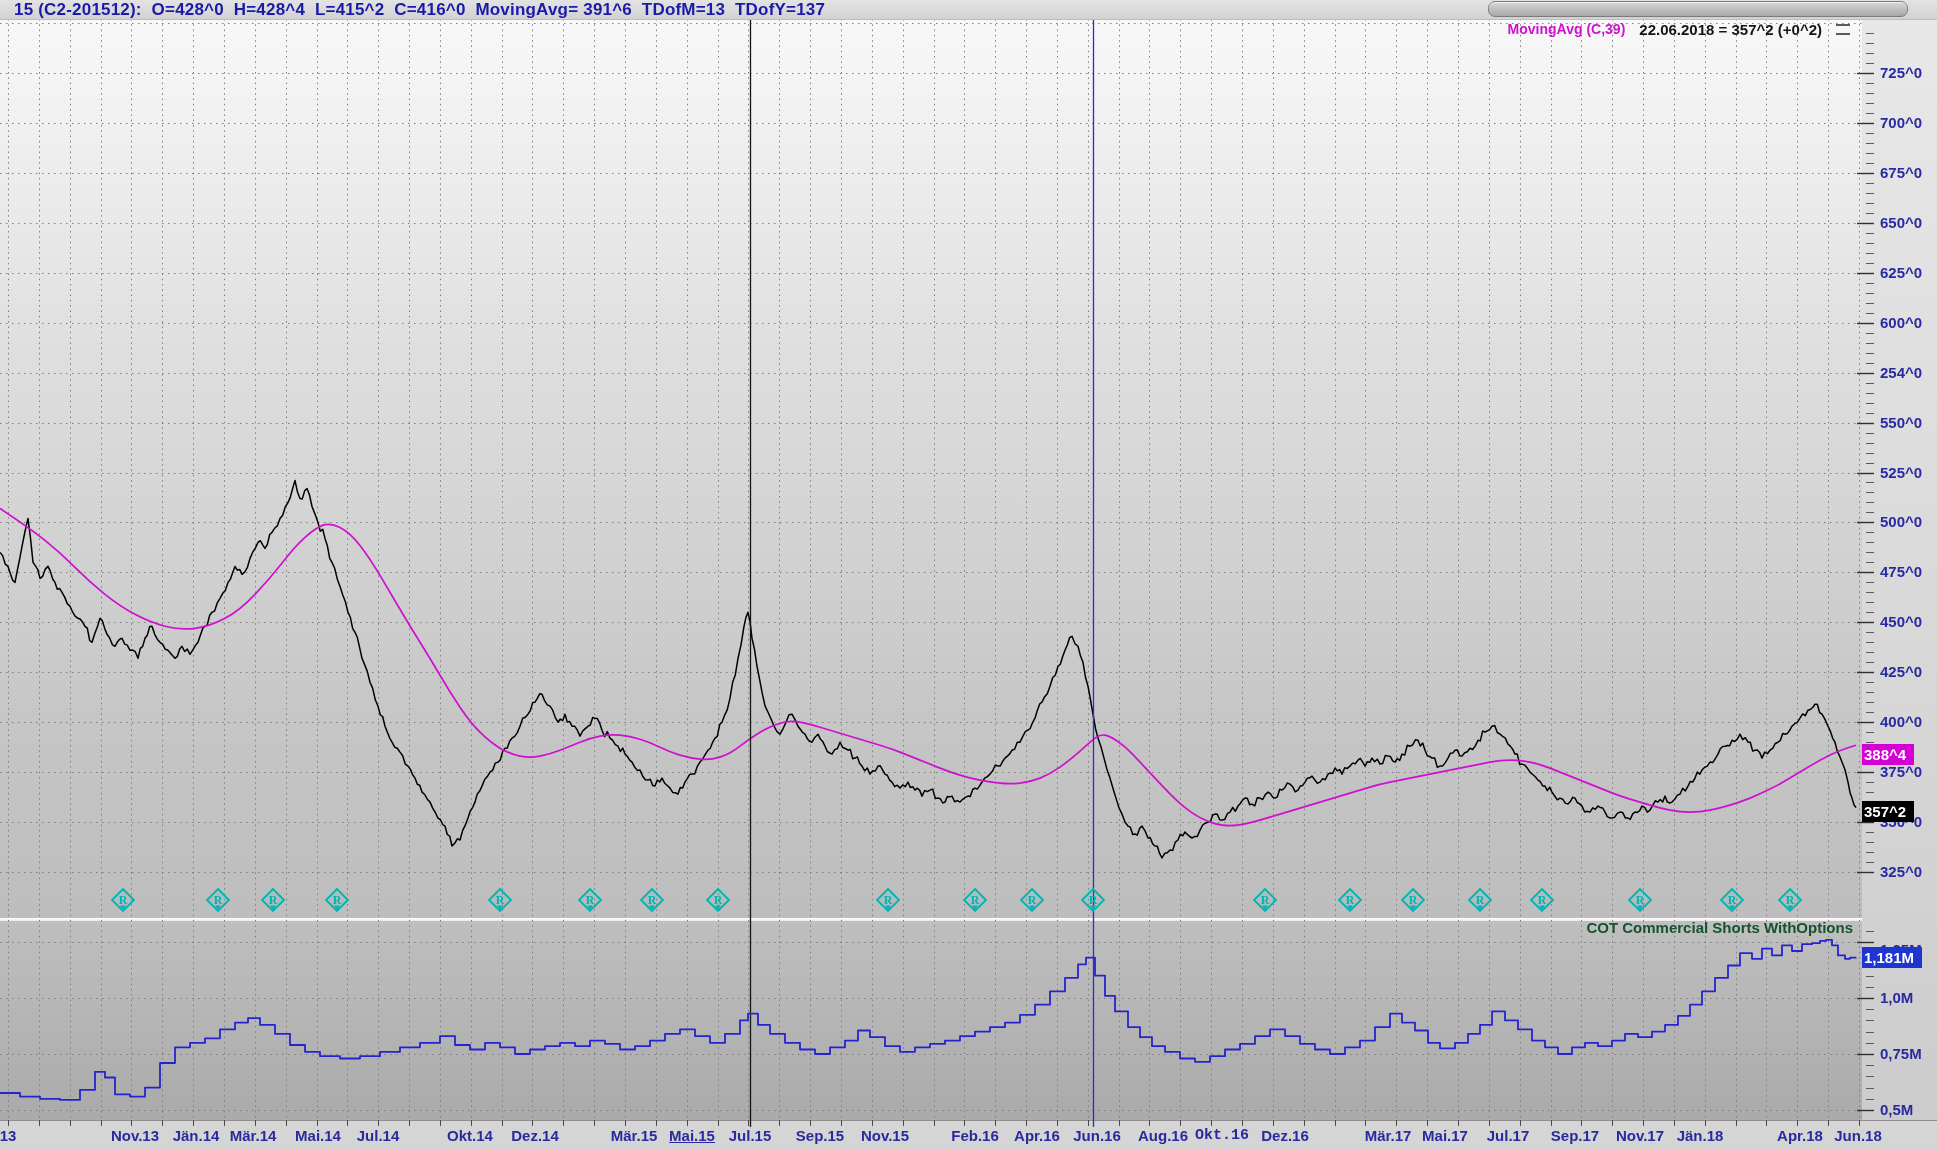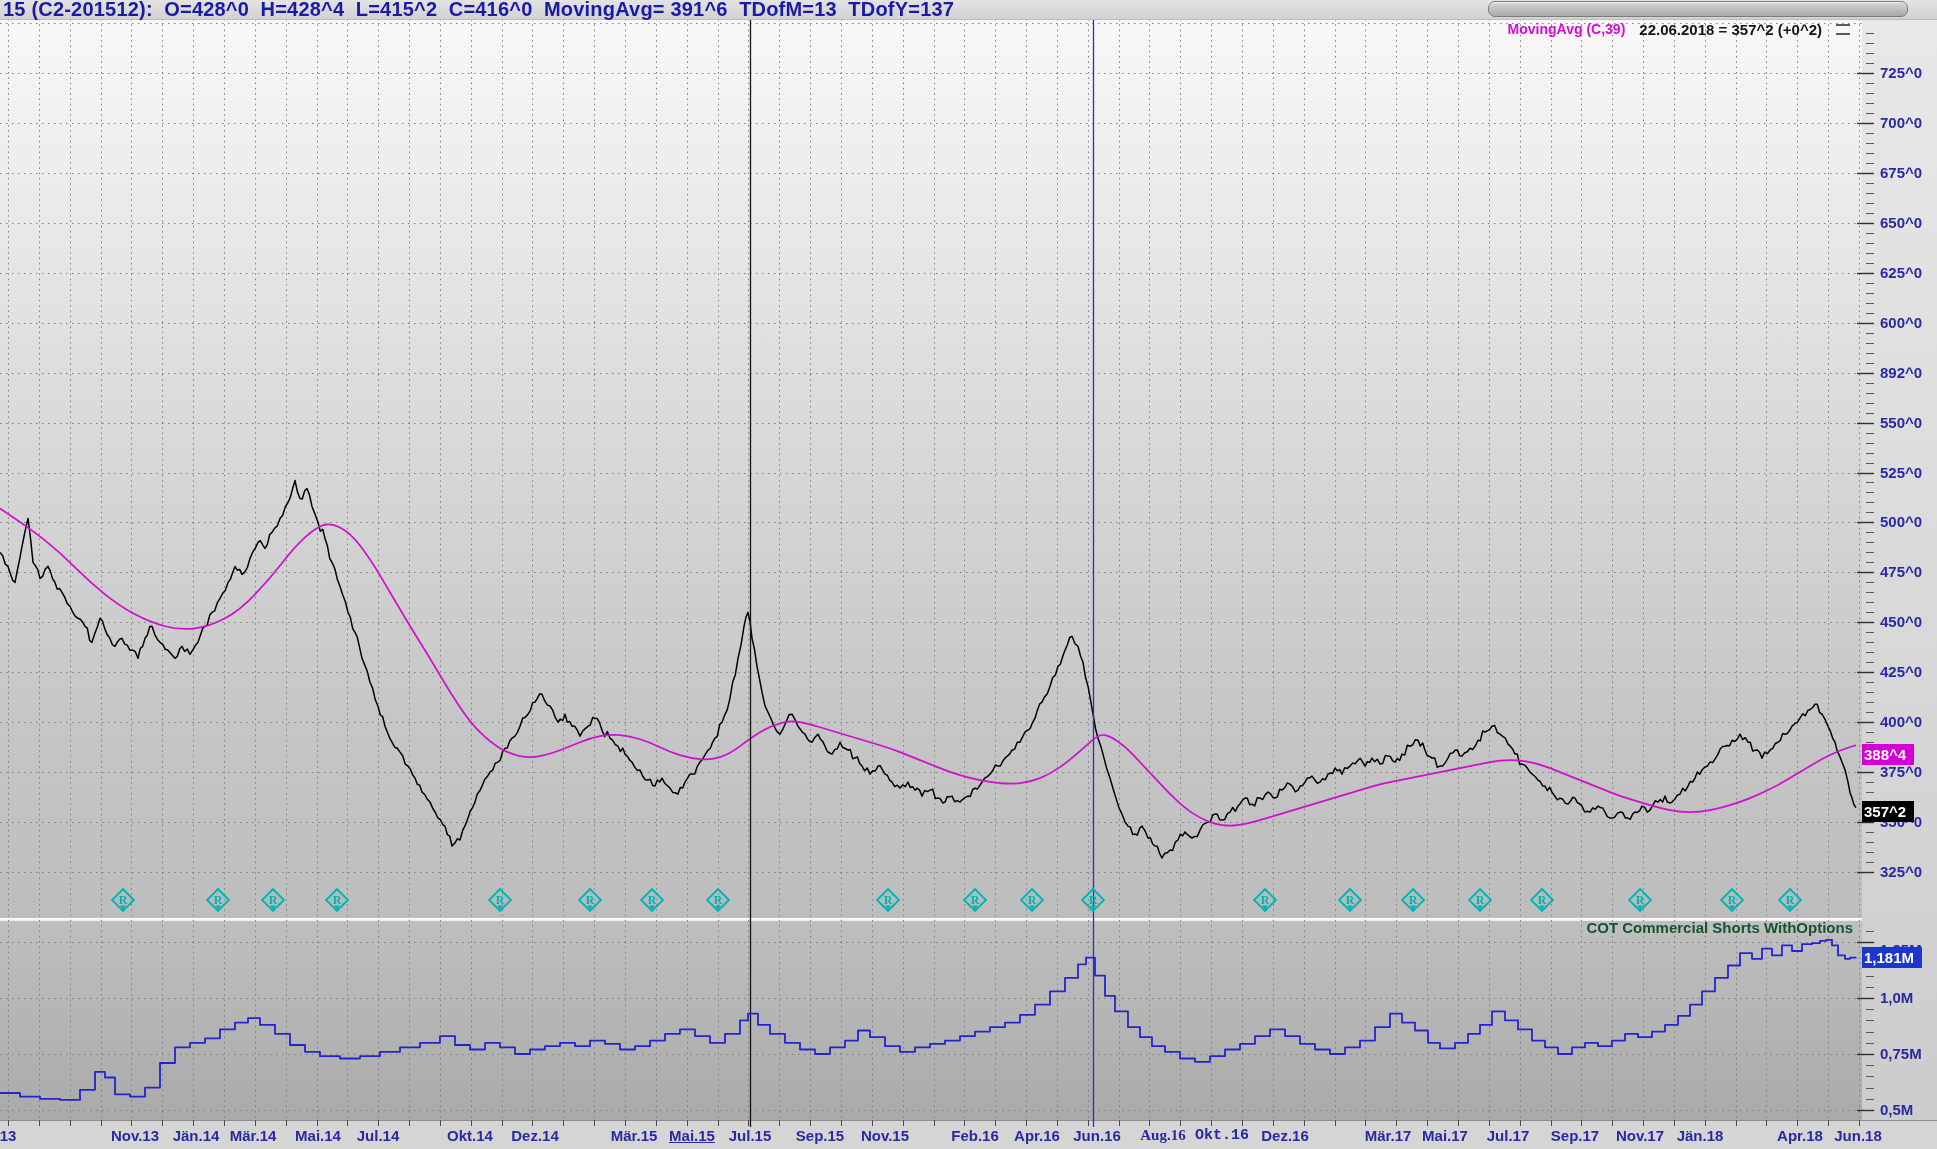--- a/index.html
+++ b/index.html
@@ -8,22 +8,22 @@
     background:#d6d6d6;font-family:"Liberation Sans",sans-serif;
     -webkit-user-select:none;user-select:none;
   }
   
   .titlebar{
     position:absolute;left:0;top:0;width:1937px;height:19px;
     background:linear-gradient(#e3e3e3,#d2d2d2);
     border-bottom:1px solid #bdbdbd;z-index:30;
   }
   .titlebar-text{
-    position:absolute;left:3px;top:0px;height:19px;line-height:19px;
-    font-size:20px;font-weight:bold;color:#1a1aaa;white-space:pre;letter-spacing:0.2px;
+    position:absolute;left:14px;top:0px;height:19px;line-height:19px;
+    font-size:17px;font-weight:bold;color:#1a1aaa;white-space:pre;letter-spacing:0.2px;
   }
   .hscroll-thumb{
     position:absolute;right:29px;top:1px;width:418px;height:14px;border-radius:7px;
     background:linear-gradient(#d8d8d8,#a8a8a8);
     border:1px solid #7c7c7c;box-shadow:inset 0 1px 0 #f0f0f0;z-index:31;
   }
   
   .legend-row{
     position:absolute;top:20px;right:87px;height:18px;z-index:25;
     display:flex;align-items:center;gap:14px;white-space:nowrap;
@@ -468,21 +468,21 @@
     <path d="M0 1093.0L20 1093.0 L20 1096.6L40 1096.6 L40 1098.8L60 1098.8 L60 1099.9L80 1099.9 L80 1089.8L95 1089.8 L95 1071.9L105 1071.9 L105 1077.5L115 1077.5 L115 1094.3L130 1094.3 L130 1096.6L145 1096.6 L145 1087.6L160 1087.6 L160 1063.0L175 1063.0 L175 1047.3L190 1047.3 L190 1042.8L205 1042.8 L205 1038.3L220 1038.3 L220 1029.4L235 1029.4 L235 1022.6L248 1022.6 L248 1018.2L260 1018.2 L260 1024.9L275 1024.9 L275 1033.8L290 1033.8 L290 1045.0L305 1045.0 L305 1051.8L320 1051.8 L320 1056.2L340 1056.2 L340 1058.5L360 1058.5 L360 1056.2L380 1056.2 L380 1051.8L400 1051.8 L400 1047.3L420 1047.3 L420 1042.8L440 1042.8 L440 1036.1L455 1036.1 L455 1045.0L470 1045.0 L470 1049.5L485 1049.5 L485 1042.8L500 1042.8 L500 1047.3L515 1047.3 L515 1054.0L530 1054.0 L530 1049.5L545 1049.5 L545 1046.2L560 1046.2 L560 1042.8L575 1042.8 L575 1046.2L590 1046.2 L590 1040.6L605 1040.6 L605 1043.9L620 1043.9 L620 1049.5L635 1049.5 L635 1046.2L650 1046.2 L650 1040.6L665 1040.6 L665 1033.8L680 1033.8 L680 1029.4L695 1029.4 L695 1036.1L710 1036.1 L710 1042.8L725 1042.8 L725 1033.8L740 1033.8 L740 1020.4L748 1020.4 L748 1013.7L758 1013.7 L758 1024.9L770 1024.9 L770 1033.8L785 1033.8 L785 1042.8L800 1042.8 L800 1049.5L815 1049.5 L815 1054.0L830 1054.0 L830 1047.3L845 1047.3 L845 1040.6L858 1040.6 L858 1030.5L870 1030.5 L870 1037.2L885 1037.2 L885 1046.2L900 1046.2 L900 1051.8L915 1051.8 L915 1047.3L930 1047.3 L930 1043.9L945 1043.9 L945 1040.6L960 1040.6 L960 1036.1L975 1036.1 L975 1031.6L990 1031.6 L990 1027.1L1005 1027.1 L1005 1022.6L1020 1022.6 L1020 1014.8L1035 1014.8 L1035 1004.7L1050 1004.7 L1050 991.3L1065 991.3 L1065 977.8L1078 977.8 L1078 964.4L1086 964.4 L1086 957.7L1095 957.7 L1095 975.6L1105 975.6 L1105 995.8L1115 995.8 L1115 1011.4L1128 1011.4 L1128 1027.1L1140 1027.1 L1140 1037.2L1152 1037.2 L1152 1046.2L1165 1046.2 L1165 1051.8L1180 1051.8 L1180 1058.5L1195 1058.5 L1195 1061.8L1210 1061.8 L1210 1056.2L1225 1056.2 L1225 1049.5L1240 1049.5 L1240 1043.9L1255 1043.9 L1255 1036.1L1270 1036.1 L1270 1029.4L1285 1029.4 L1285 1036.1L1300 1036.1 L1300 1043.9L1315 1043.9 L1315 1049.5L1330 1049.5 L1330 1054.0L1345 1054.0 L1345 1047.3L1360 1047.3 L1360 1040.6L1375 1040.6 L1375 1027.1L1390 1027.1 L1390 1013.7L1402 1013.7 L1402 1022.6L1415 1022.6 L1415 1030.5L1428 1030.5 L1428 1042.8L1440 1042.8 L1440 1048.4L1455 1048.4 L1455 1042.8L1468 1042.8 L1468 1033.8L1480 1033.8 L1480 1024.9L1492 1024.9 L1492 1011.4L1505 1011.4 L1505 1020.4L1518 1020.4 L1518 1029.4L1532 1029.4 L1532 1040.6L1545 1040.6 L1545 1047.3L1558 1047.3 L1558 1054.0L1572 1054.0 L1572 1047.3L1585 1047.3 L1585 1042.8L1598 1042.8 L1598 1046.2L1612 1046.2 L1612 1040.6L1625 1040.6 L1625 1033.8L1638 1033.8 L1638 1037.2L1652 1037.2 L1652 1031.6L1665 1031.6 L1665 1024.9L1678 1024.9 L1678 1015.9L1690 1015.9 L1690 1004.7L1702 1004.7 L1702 991.3L1715 991.3 L1715 977.8L1728 977.8 L1728 965.5L1740 965.5 L1740 953.2L1752 953.2 L1752 958.8L1762 958.8 L1762 948.7L1772 948.7 L1772 955.4L1782 955.4 L1782 945.4L1792 945.4 L1792 951.0L1802 951.0 L1802 944.2L1812 944.2 L1812 943.1L1820 943.1 L1820 940.9L1826 940.9 L1826 939.8L1832 939.8 L1832 945.4L1838 945.4 L1838 955.4L1845 955.4 L1845 958.8L1850 958.8 L1850 957.7L1856 957.7 L1856 957.5" fill="none" stroke="#2424cf" stroke-width="1.8" stroke-linejoin="round"></path>
   </svg>
 
 <div class="labels-layer">
     <div class="axis-label" style="left: 1880px; top: 63px;">725^0</div>
     <div class="axis-label" style="left: 1880px; top: 112.938px;">700^0</div>
     <div class="axis-label" style="left: 1880px; top: 162.875px;">675^0</div>
     <div class="axis-label" style="left: 1880px; top: 212.812px;">650^0</div>
     <div class="axis-label" style="left: 1880px; top: 262.75px;">625^0</div>
     <div class="axis-label" style="left: 1880px; top: 312.688px;">600^0</div>
-    <div class="axis-label" style="left: 1880px; top: 362.625px;">892^0</div>
+    <div class="axis-label" style="left: 1880px; top: 362.625px;">254^0</div>
     <div class="axis-label" style="left: 1880px; top: 412.562px;">550^0</div>
     <div class="axis-label" style="left: 1880px; top: 462.5px;">525^0</div>
     <div class="axis-label" style="left: 1880px; top: 512.438px;">500^0</div>
     <div class="axis-label" style="left: 1880px; top: 562.375px;">475^0</div>
     <div class="axis-label" style="left: 1880px; top: 612.312px;">450^0</div>
     <div class="axis-label" style="left: 1880px; top: 662.25px;">425^0</div>
     <div class="axis-label" style="left: 1880px; top: 712.188px;">400^0</div>
     <div class="axis-label" style="left: 1880px; top: 762.125px;">375^0</div>
     <div class="axis-label" style="left: 1880px; top: 812.062px;">350^0</div>
     <div class="axis-label" style="left: 1880px; top: 862px;">325^0</div>
@@ -500,21 +500,21 @@
     <div class="axis-label" style="left: 440px; top: 1126px; width: 60px; text-align: center;">Okt.14</div>
     <div class="axis-label" style="left: 505px; top: 1126px; width: 60px; text-align: center;">Dez.14</div>
     <div class="axis-label" style="left: 604px; top: 1126px; width: 60px; text-align: center;">Mär.15</div>
     <div class="axis-label" style="left: 662px; top: 1126px; width: 60px; text-align: center; text-decoration: underline;">Mai.15</div>
     <div class="axis-label" style="left: 720px; top: 1126px; width: 60px; text-align: center;">Jul.15</div>
     <div class="axis-label" style="left: 790px; top: 1126px; width: 60px; text-align: center;">Sep.15</div>
     <div class="axis-label" style="left: 855px; top: 1126px; width: 60px; text-align: center;">Nov.15</div>
     <div class="axis-label" style="left: 945px; top: 1126px; width: 60px; text-align: center;">Feb.16</div>
     <div class="axis-label" style="left: 1007px; top: 1126px; width: 60px; text-align: center;">Apr.16</div>
     <div class="axis-label" style="left: 1067px; top: 1126px; width: 60px; text-align: center;">Jun.16</div>
-    <div class="axis-label" style="left: 1133px; top: 1126px; width: 60px; text-align: center; font-family: Liberation Serif, serif;">Aug.16</div>
+    <div class="axis-label" style="left: 1133px; top: 1126px; width: 60px; text-align: center;">Aug.16</div>
     <div class="axis-label" style="left: 1192px; top: 1126px; width: 60px; text-align: center; font-family: Liberation Mono, monospace;">Okt.16</div>
     <div class="axis-label" style="left: 1255px; top: 1126px; width: 60px; text-align: center;">Dez.16</div>
     <div class="axis-label" style="left: 1358px; top: 1126px; width: 60px; text-align: center;">Mär.17</div>
     <div class="axis-label" style="left: 1415px; top: 1126px; width: 60px; text-align: center;">Mai.17</div>
     <div class="axis-label" style="left: 1478px; top: 1126px; width: 60px; text-align: center;">Jul.17</div>
     <div class="axis-label" style="left: 1545px; top: 1126px; width: 60px; text-align: center;">Sep.17</div>
     <div class="axis-label" style="left: 1610px; top: 1126px; width: 60px; text-align: center;">Nov.17</div>
     <div class="axis-label" style="left: 1670px; top: 1126px; width: 60px; text-align: center;">Jän.18</div>
     <div class="axis-label" style="left: 1770px; top: 1126px; width: 60px; text-align: center;">Apr.18</div>
     <div class="axis-label" style="left: 1828px; top: 1126px; width: 60px; text-align: center;">Jun.18</div>

